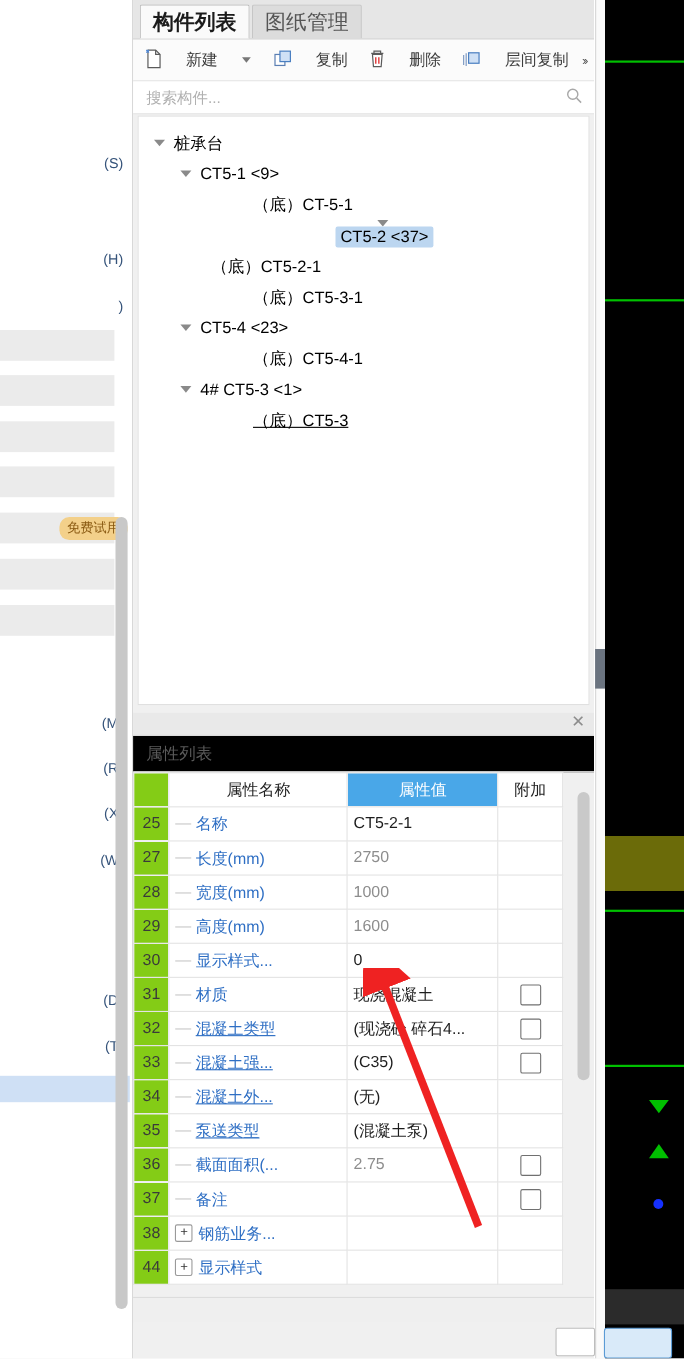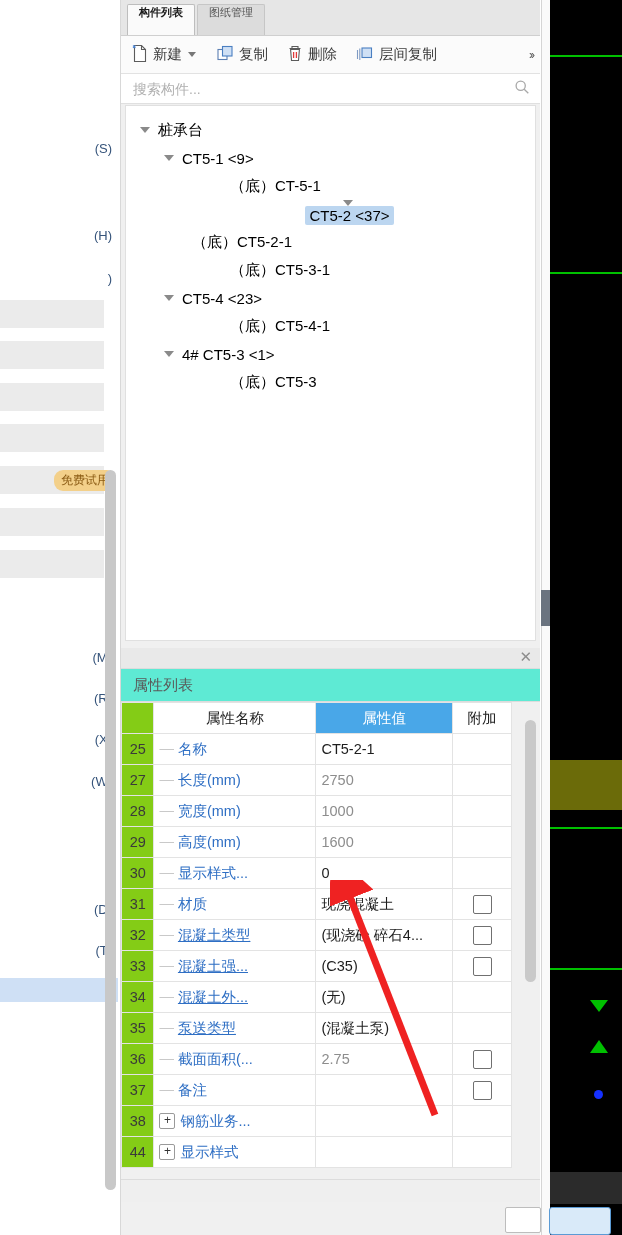--- a/index.html
+++ b/index.html
@@ -45,33 +45,33 @@
   .panel{
     position:absolute;left:121px;top:0;width:419px;height:1235px;
     background:#f0f0f0;
   }
   .tabbar{
     position:absolute;left:0;top:0;width:419px;height:36px;
     background:#e6e6e6;border-bottom:1px solid #cfcfcf;
     display:flex;align-items:flex-end;padding-left:6px;box-sizing:border-box;
   }
   .tab{
-    height:30px;padding:0 11px;display:flex;align-items:flex-start;
-    font-size:11px;color:#555;background:#dcdcdc;
+    height:30px;padding:0 11px;display:flex;align-items:center;
+    font-size:19px;color:#555;background:#dcdcdc;
     border:1px solid #c6c6c6;border-bottom:none;margin-right:2px;
     border-radius:2px 2px 0 0;white-space:nowrap;
   }
   .tab.active{background:#fafafa;color:#1b1b1b;font-weight:bold;border-color:#bdbdbd;}
 
   .toolbar{
     position:absolute;left:0;top:36px;width:419px;height:38px;
     background:#fbfbfb;border-bottom:1px solid #e2e2e2;
     display:flex;align-items:center;box-sizing:border-box;padding-left:6px;
   }
-  .tbtn{display:flex;align-items:center;gap:4px;padding:2px 4px;white-space:nowrap;}
+  .tbtn{display:flex;align-items:center;gap:20px;padding:2px 4px;white-space:nowrap;}
   .tbtn span.lbl{font-size:14.5px;color:#3c3c3c;}
   .caret{
     width:0;height:0;border-left:4px solid transparent;border-right:4px solid transparent;
     border-top:5px solid #777;margin:0 4px 0 2px;
   }
   .chev{margin-left:auto;margin-right:7px;color:#555;font-size:12px;letter-spacing:-2px;}
 
   .searchbar{
     position:absolute;left:0;top:74px;width:419px;height:30px;
     background:#ffffff;border-bottom:1px solid #e0e0e0;
@@ -107,21 +107,21 @@
   }
   .props-top{
     height:20px;background:#e9e9e9;border-bottom:1px solid #dcdcdc;
     position:relative;
   }
   .props-close{
     position:absolute;right:8px;top:1px;color:#8d8d8d;font-size:15px;line-height:16px;
   }
   .props-title{
     height:32px;display:flex;align-items:center;padding-left:12px;
-    font-size:15px;color:#5a5a5a;background:#5eead4;border-bottom:1px solid #dcdcdc;
+    font-size:15px;color:#5a5a5a;background:#000000;border-bottom:1px solid #dcdcdc;
   }
   table.ptab{
     border-collapse:collapse;width:391px;margin-left:0;background:#fff;
     table-layout:fixed;
   }
   table.ptab td,table.ptab th{
     border:1px solid #e3e3e3;height:31px;font-size:14.5px;
     padding:0 5px;box-sizing:border-box;overflow:hidden;white-space:nowrap;
   }
   th.c-idx,td.c-idx{width:32px;background:#84cc16;text-align:center;color:#3a3a3a;font-weight:normal;}
@@ -314,21 +314,21 @@
             <span class="txt">CT5-4 &lt;23&gt;</span>
           </div>
           <div class="tnode" style="padding-left: 86px;">
             <span class="arrow hidden"></span>
             <span class="txt">（底）CT5-4-1</span>
           </div>
           <div class="tnode" style="padding-left: 38px;">
             <span class="arrow"></span>
             <span class="txt">4# CT5-3 &lt;1&gt;</span>
           </div>
-          <div class="tnode" style="padding-left: 86px;">
+          <div class="tnode" style="padding-left: 86px; text-decoration: underline;">
             <span class="arrow hidden"></span>
             <span class="txt">（底）CT5-3</span>
           </div>
         </div>
     </div>
 
     <div class="props">
       <div class="props-top">
         <span class="props-close">✕</span>
       </div>

